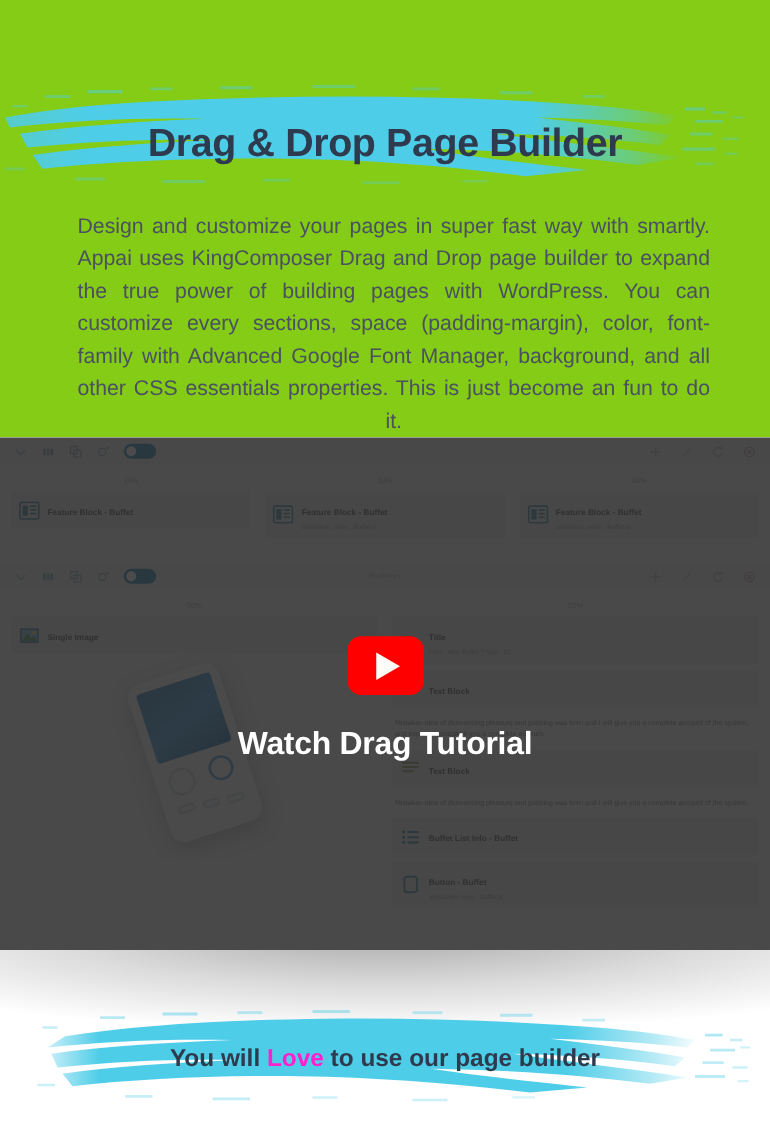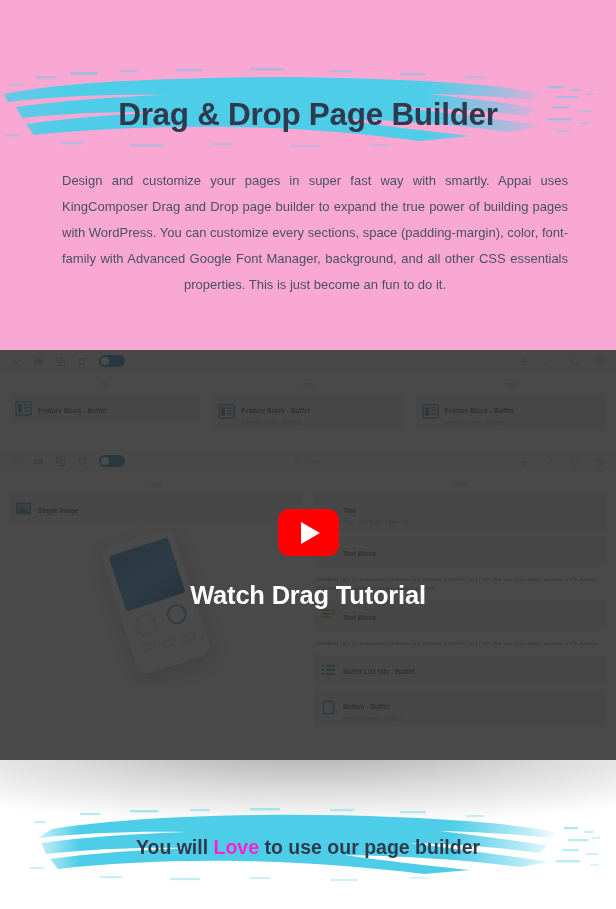--- a/index.html
+++ b/index.html
@@ -7,37 +7,37 @@
   body {
     font-family: "Liberation Sans", sans-serif;
     background:#f4f5f6;
     overflow:hidden;
     position:relative;
   }
 
   
   .top-section {
     position:absolute; left:0; top:0; width:616px; height:350px;
-    background:#f9a8d4;
+    background:#84cc16;
   }
 
   .brush-title-wrap {
     position:absolute; left:0; top:62px; width:616px; height:105px;
   }
   .brush-svg { position:absolute; left:0; top:0; width:616px; height:105px; }
   .brush-title {
     position:absolute; left:0; top:0; width:616px; height:105px;
     display:flex; align-items:center; justify-content:center;
     font-size:31.5px; font-weight:bold; color:#2e3a4d;
     letter-spacing:-0.3px; white-space:nowrap;
   }
 
   .intro-para {
     position:absolute; left:62px; top:168px; width:506px;
-    font-size:13px; line-height:26px; color:#4a5160;
+    font-size:17px; line-height:26px; color:#4a5160;
     text-align:justify; text-align-last:center;
     -moz-text-align-last:center;
   }
 
   
   .video-section {
     position:absolute; left:0; top:350px; width:616px; height:410px;
     background:#2f2f2f; overflow:hidden;
   }
   .builder-shot {

